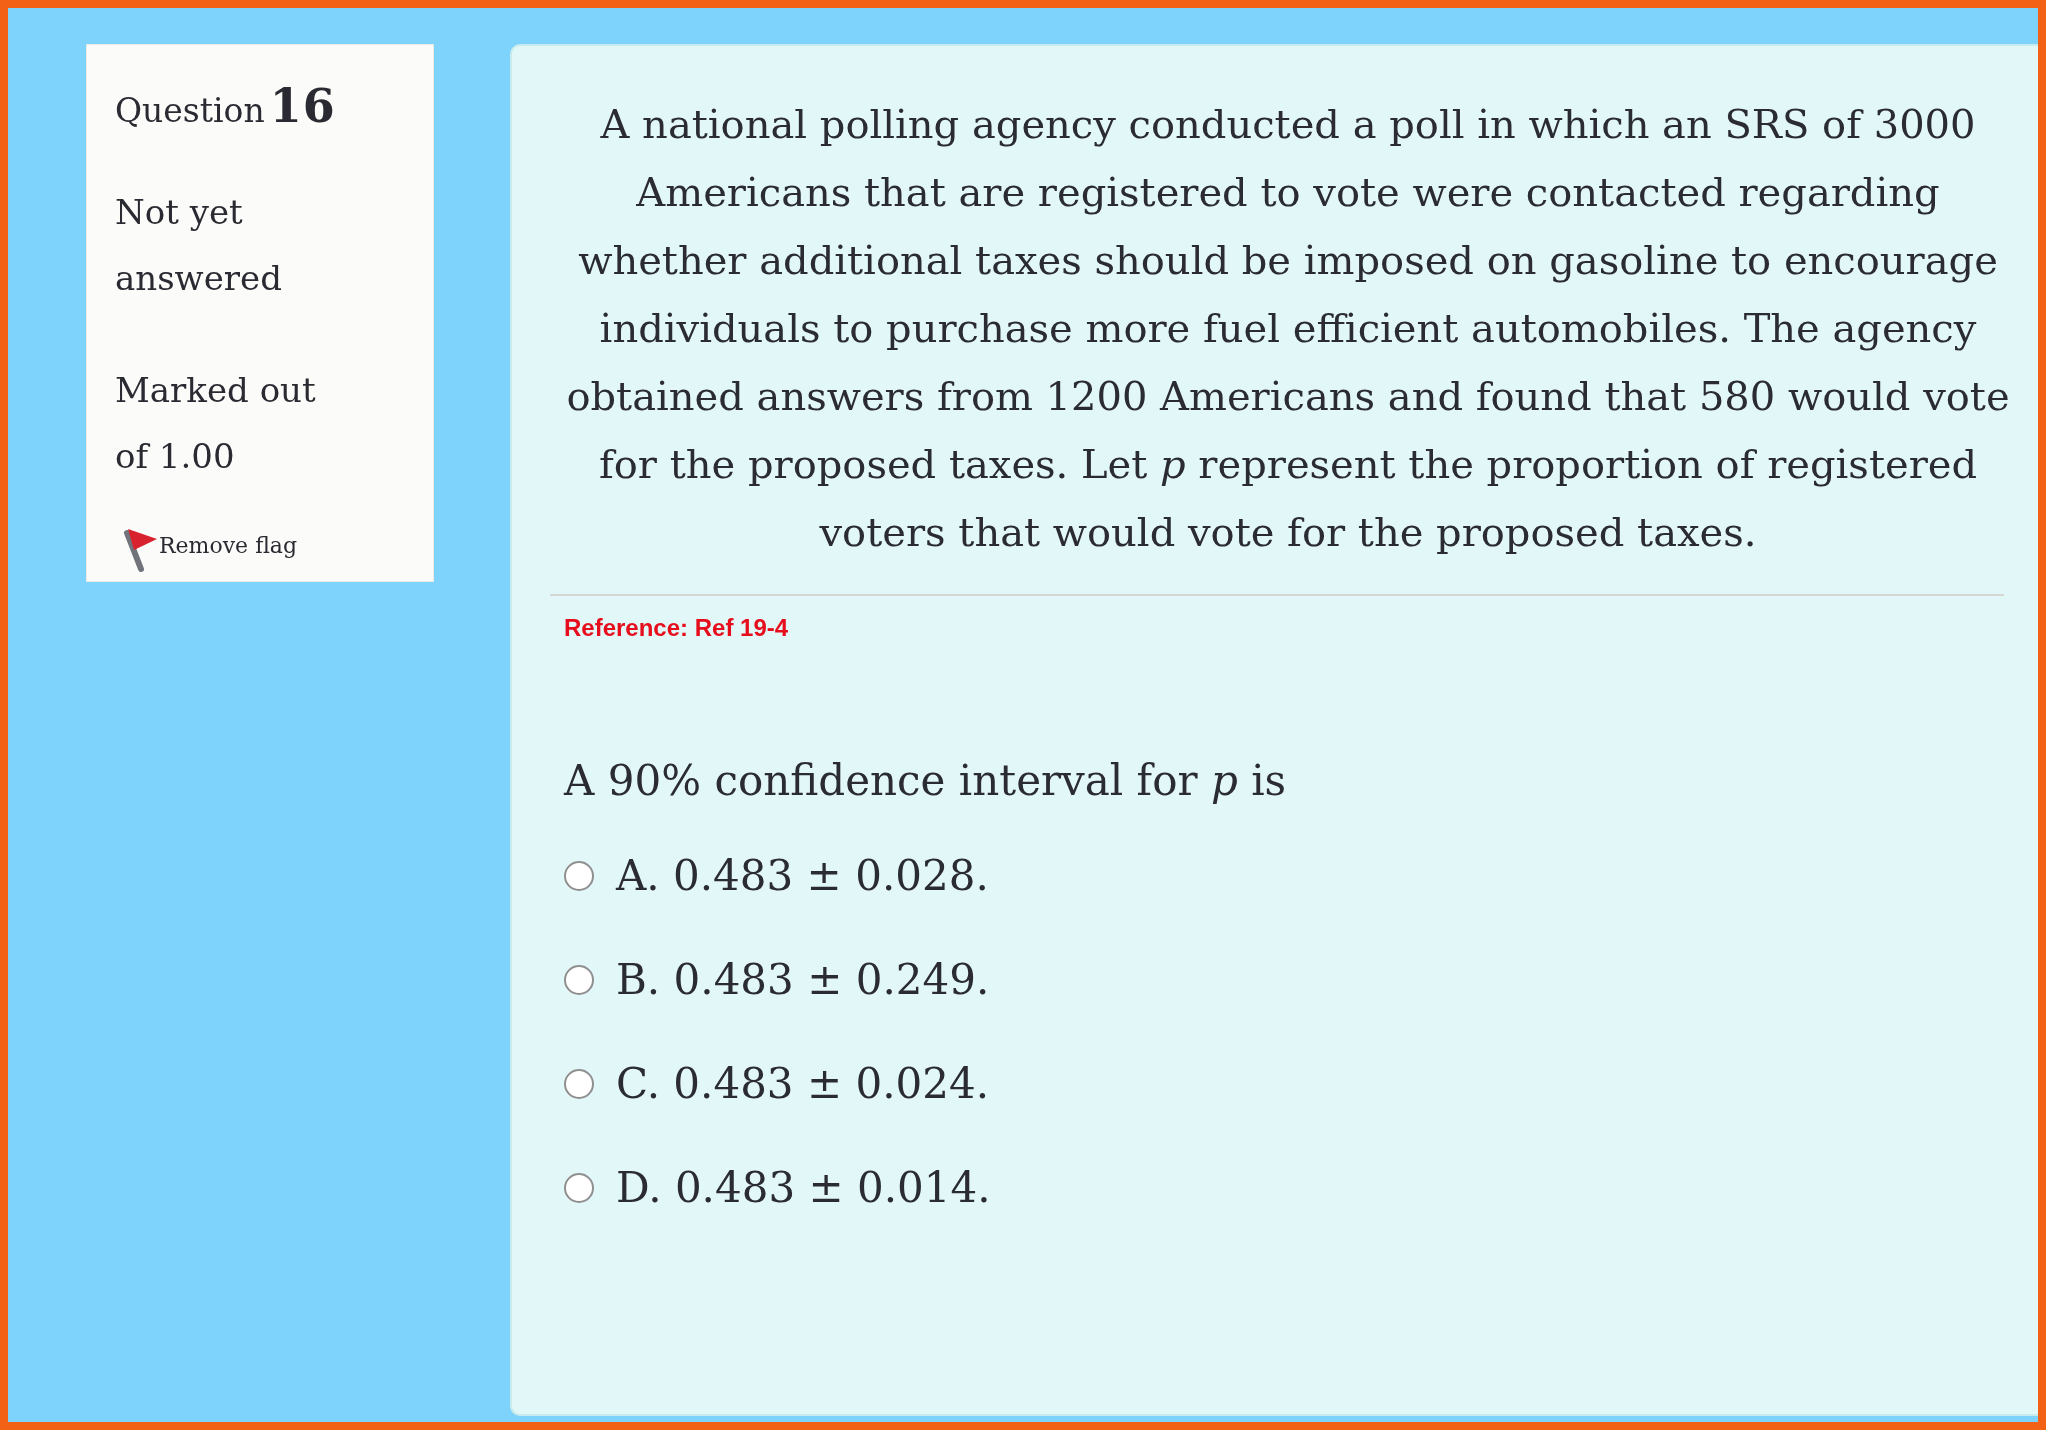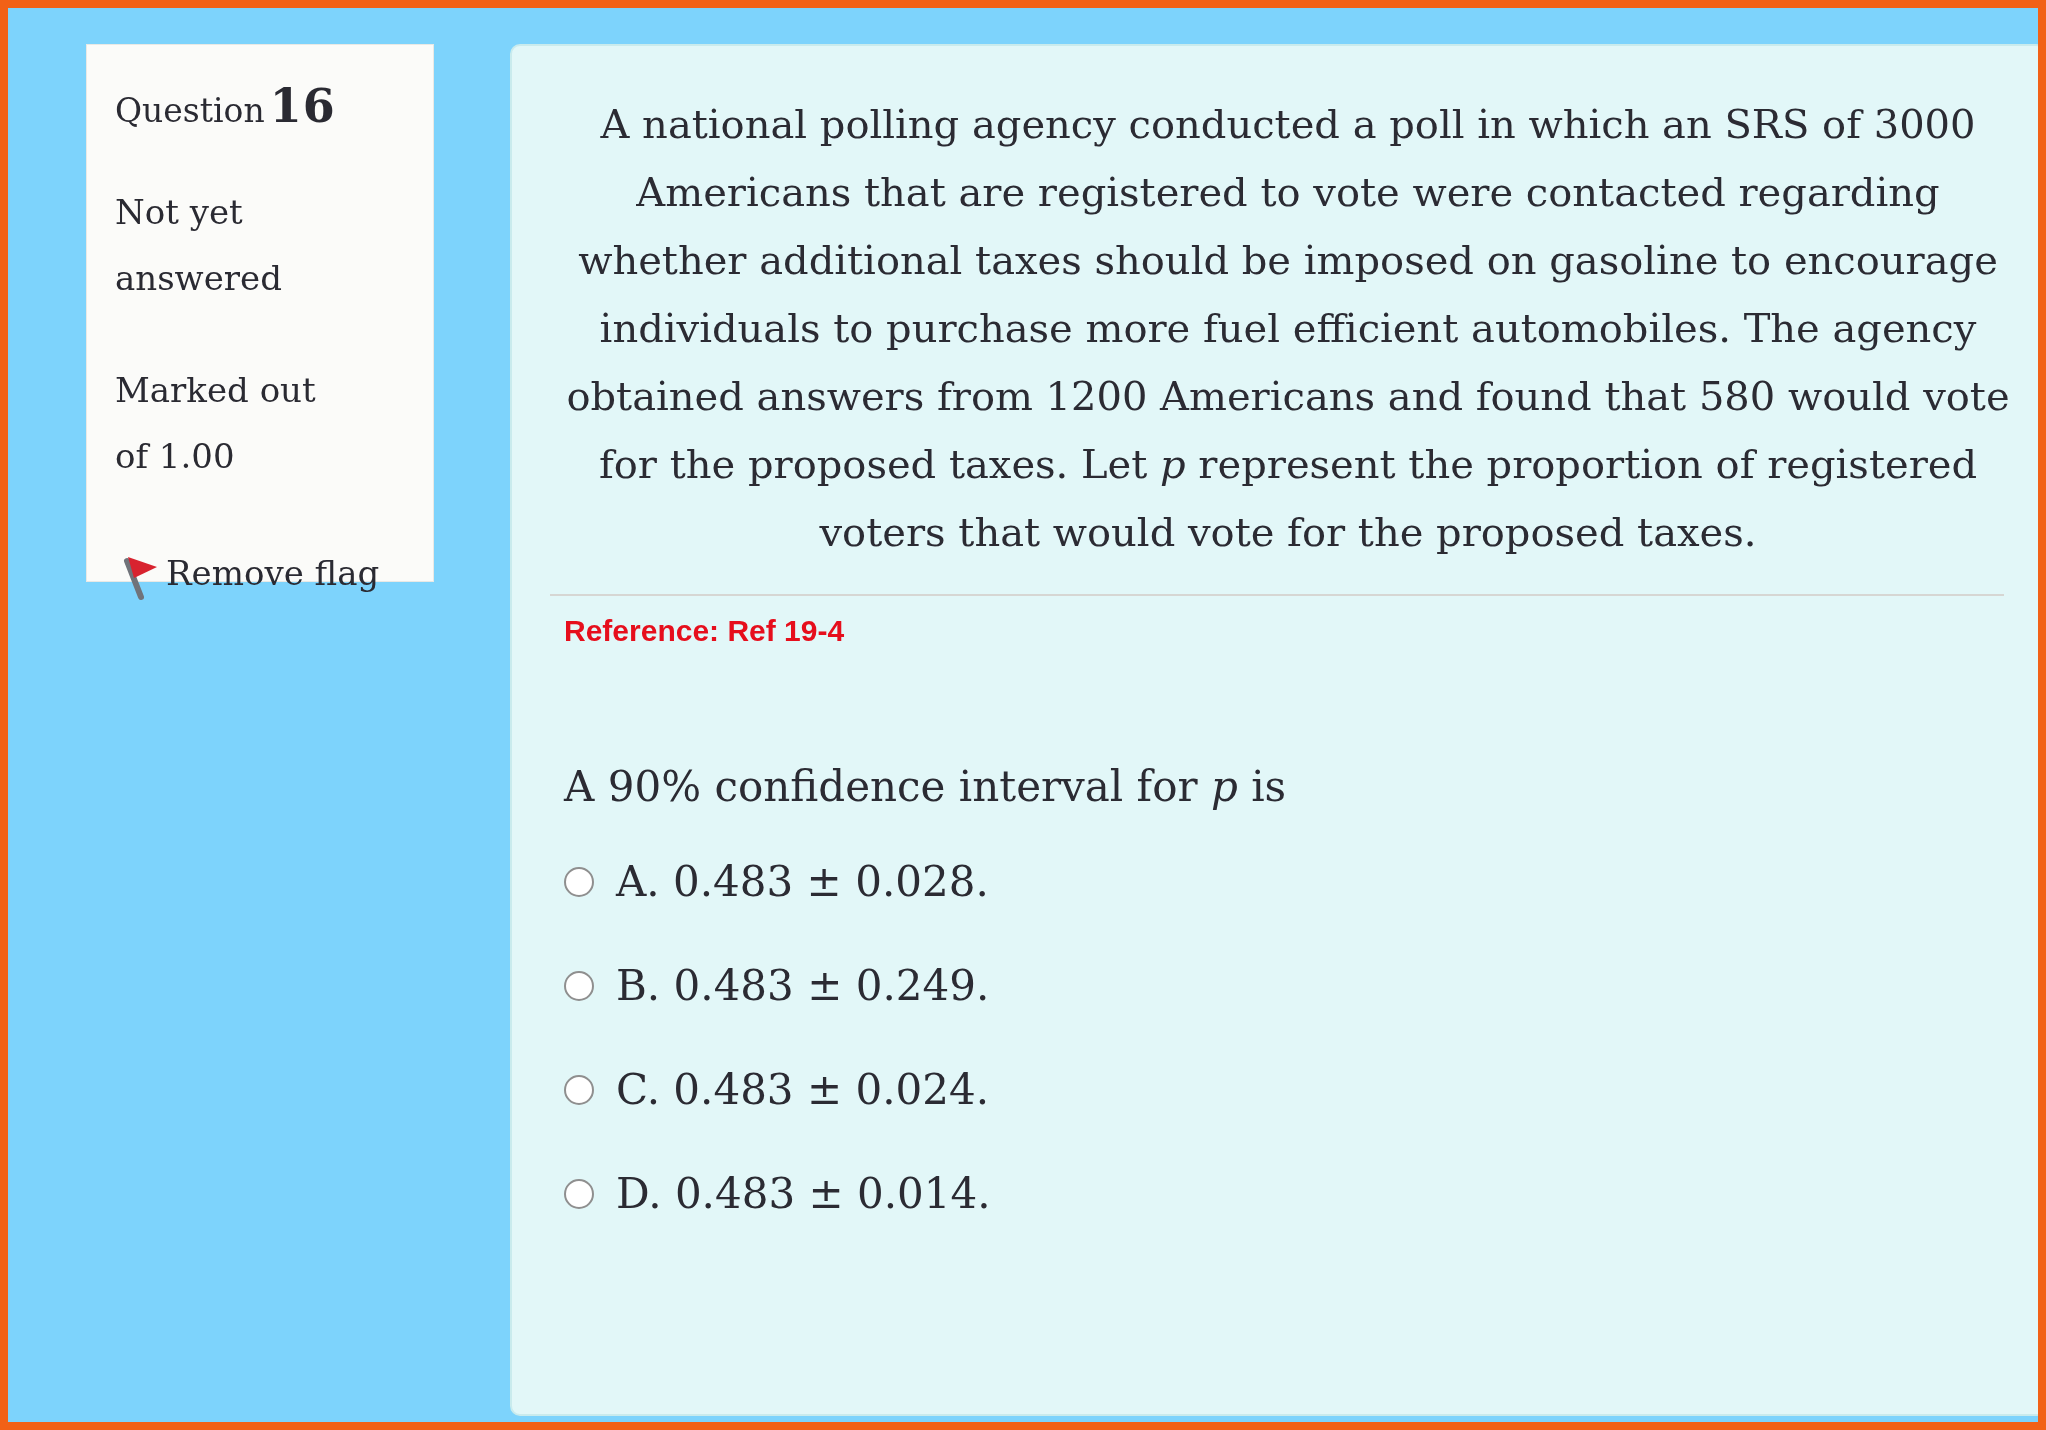--- a/index.html
+++ b/index.html
@@ -30,25 +30,25 @@
   }
   .q-title { font-size: 33px; }
   .q-num   { font-size: 46px; font-weight: bold; letter-spacing: 1px; }
   .info-text {
     margin-top: 46px;
     font-size: 34px;
     line-height: 66px;
     width: 240px;
   }
   .flag-row {
-    margin-top: 56px;
+    margin-top: 28px;
     display: flex;
     align-items: center;
-    gap: 7px;
-    font-size: 34px;
+    gap: 0;
+    font-size: 22px;
     cursor: pointer;
   }
   .flag-row svg { flex: 0 0 auto; margin-top: 6px; }
 
   
   .panel {
     position: absolute;
     left: 502px;
     top: 36px;
     width: 1536px;
@@ -69,21 +69,21 @@
   .question-text i, .prompt i { font-style: italic; }
   .divider {
     border: none;
     border-top: 2px solid #d6d6d3;
     margin: 28px 0 18px -14px;
     width: calc(100% + 14px);
   }
   .reference {
     font-family: "Liberation Sans", sans-serif;
     font-weight: bold;
-    font-size: 30px;
+    font-size: 24px;
     color: #e60e1c;
   }
   .prompt {
     margin-top: 114px;
     font-size: 42px;
   }
   .select-label {
     margin-top: 110px;
     font-size: 42px;
   }

